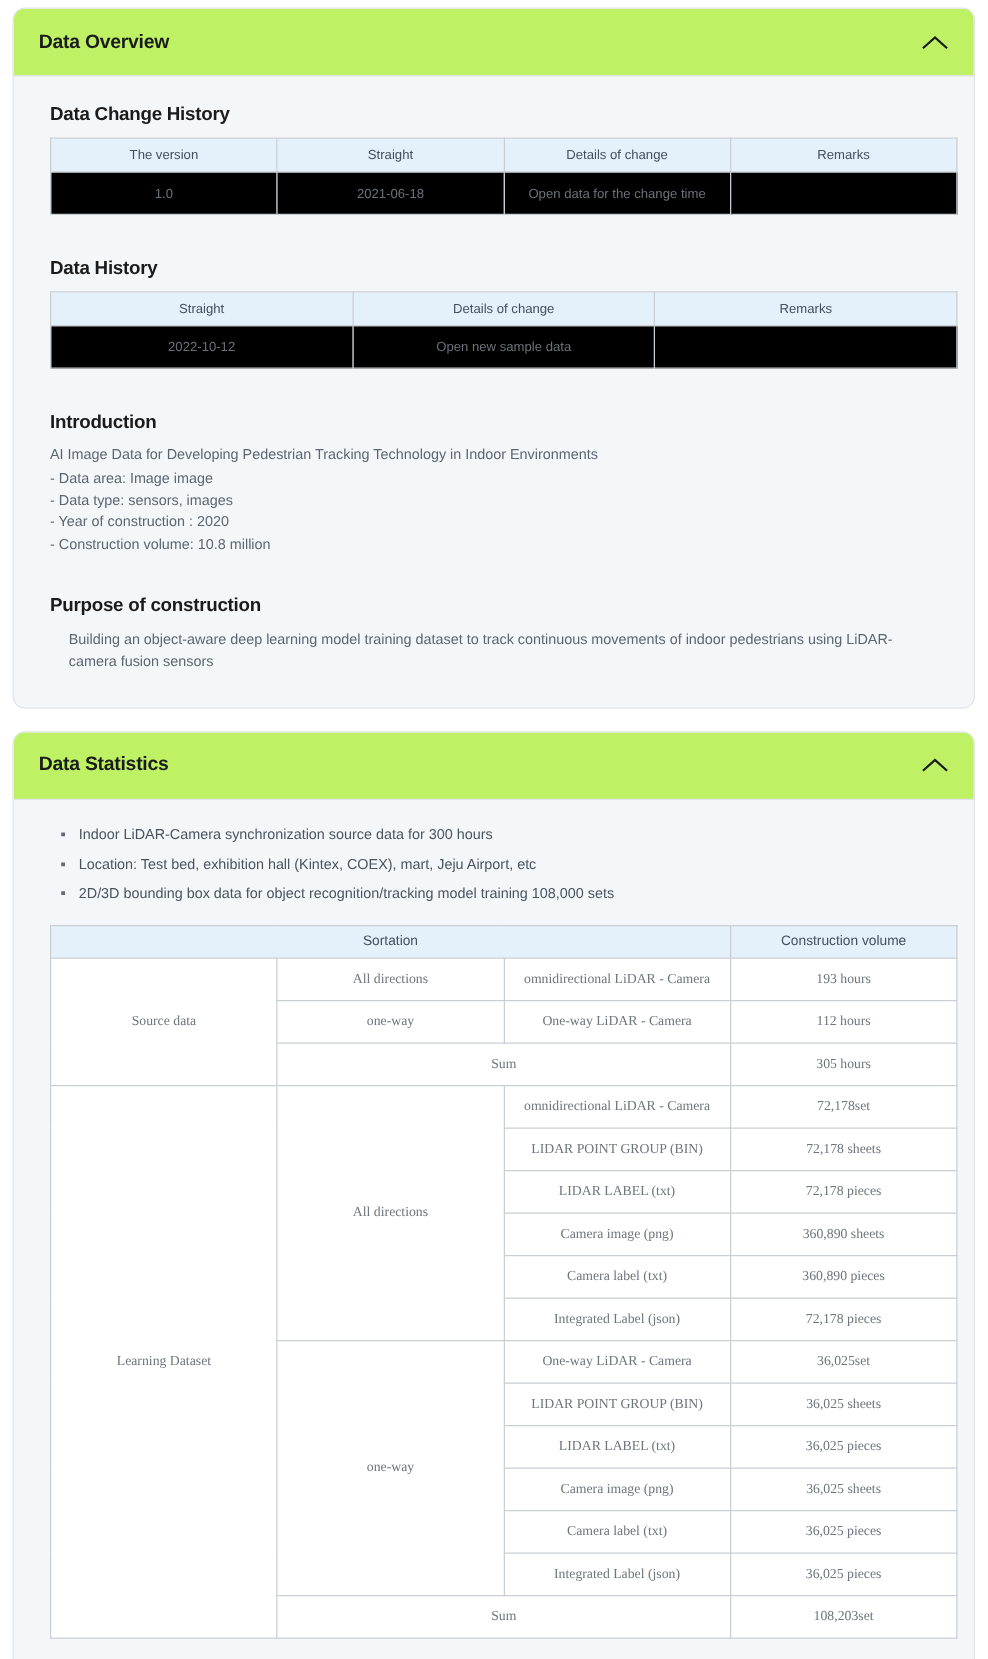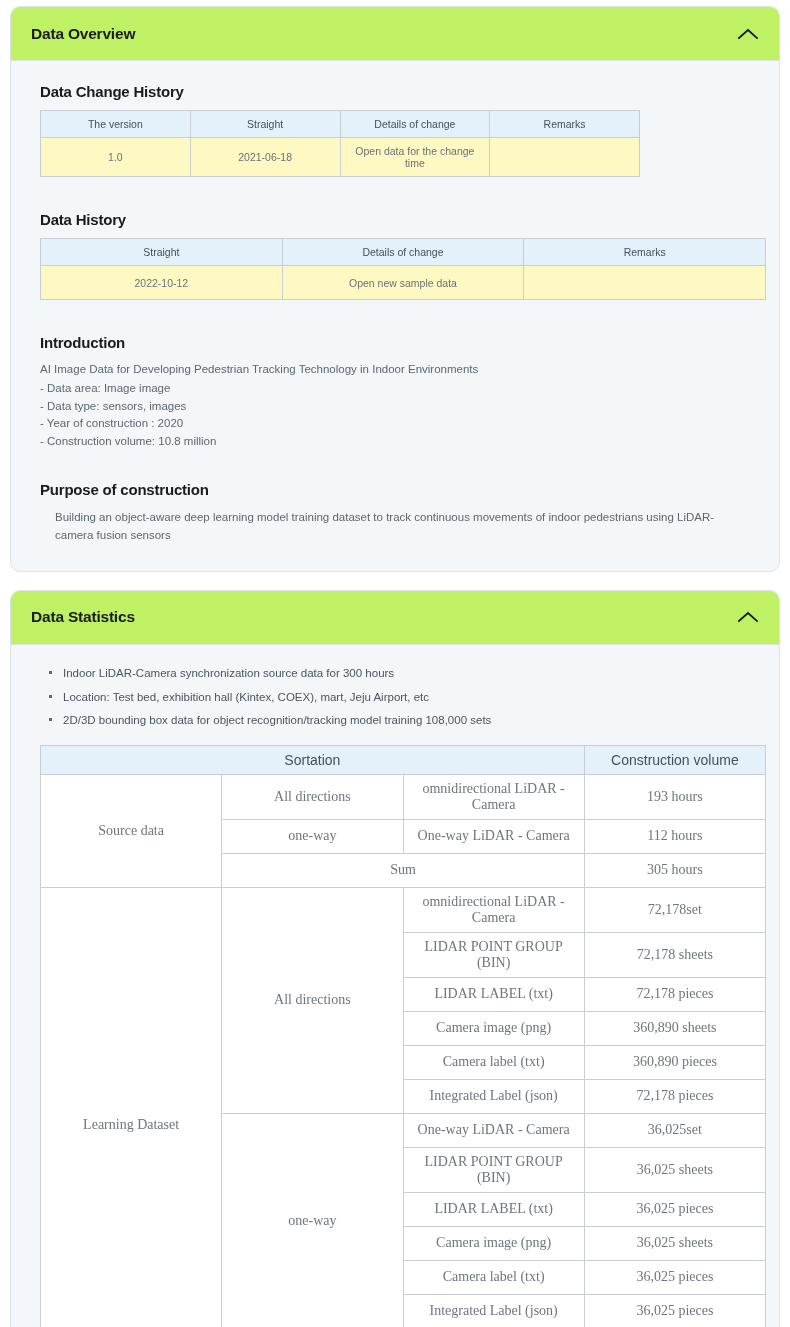--- a/index.html
+++ b/index.html
@@ -75,24 +75,24 @@
     text-align: center;
     vertical-align: middle;
     padding: 7px 4px;
   }
   table.t th {
     background: #e4f0fa;
     color: #44505c;
     font-size: 10.5px;
     height: 27px;
   }
-  table.t td { height: 34px; background: #fef9c3; }
+  table.t td { height: 34px; background: #000000; }
 
   .tbl-wrap { margin: 0 3px 4px 3px; }
-  .tbl-wrap.history { width: 600px; }
+  .tbl-wrap.history { width: 726px; }
   .tbl-wrap.data-history { width: 726px; }
 
   
   .para {
     font-size: 11.5px;
     color: #5c6670;
     line-height: 1.55;
     margin: 0 3px;
   }
   .para .line { display: block; }
@@ -136,21 +136,21 @@
   table.stats {
     border-collapse: collapse;
     width: 726px;
     table-layout: fixed;
     background: #ffffff;
     margin: 0 3px;
   }
   table.stats th, table.stats td {
     border: 1px solid #c9ced4;
     font-weight: normal;
-    font-size: 14px;
+    font-size: 11px;
     color: #6e757c;
     text-align: center;
     vertical-align: middle;
     padding: 6px 4px;
   }
   table.stats th {
     background: #e4f0fa;
     color: #44505c;
     height: 26px;
   }

